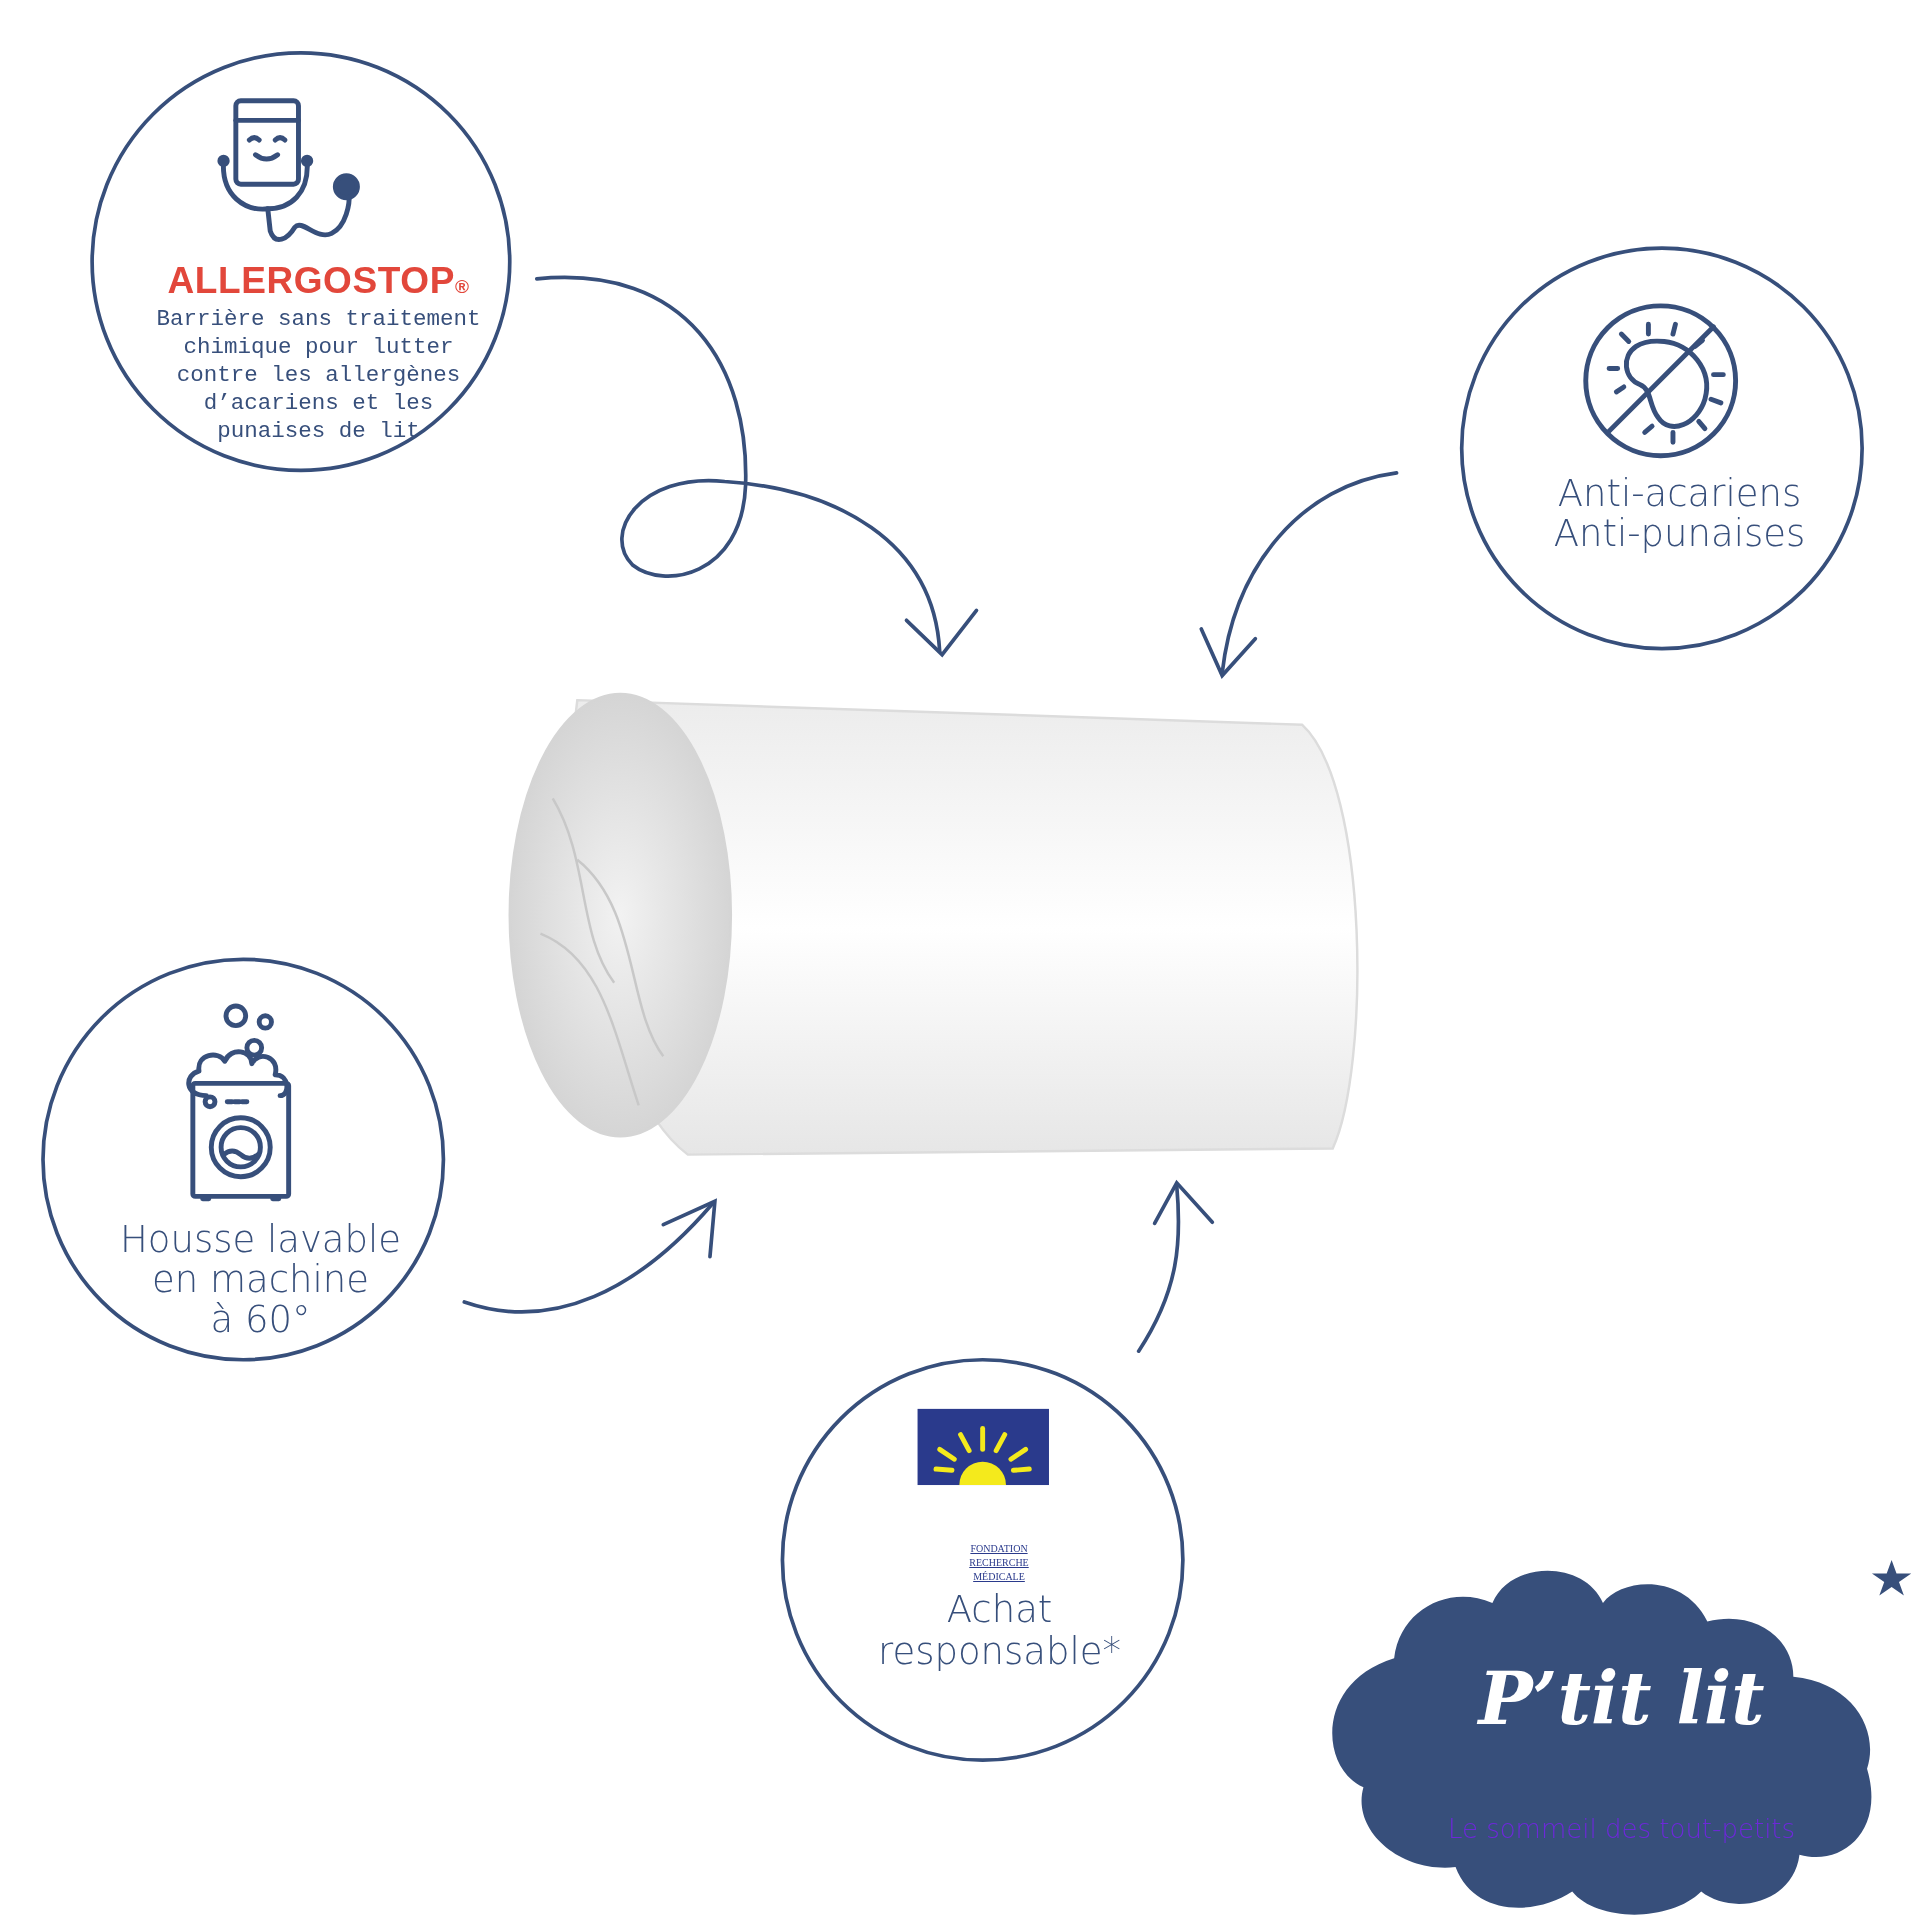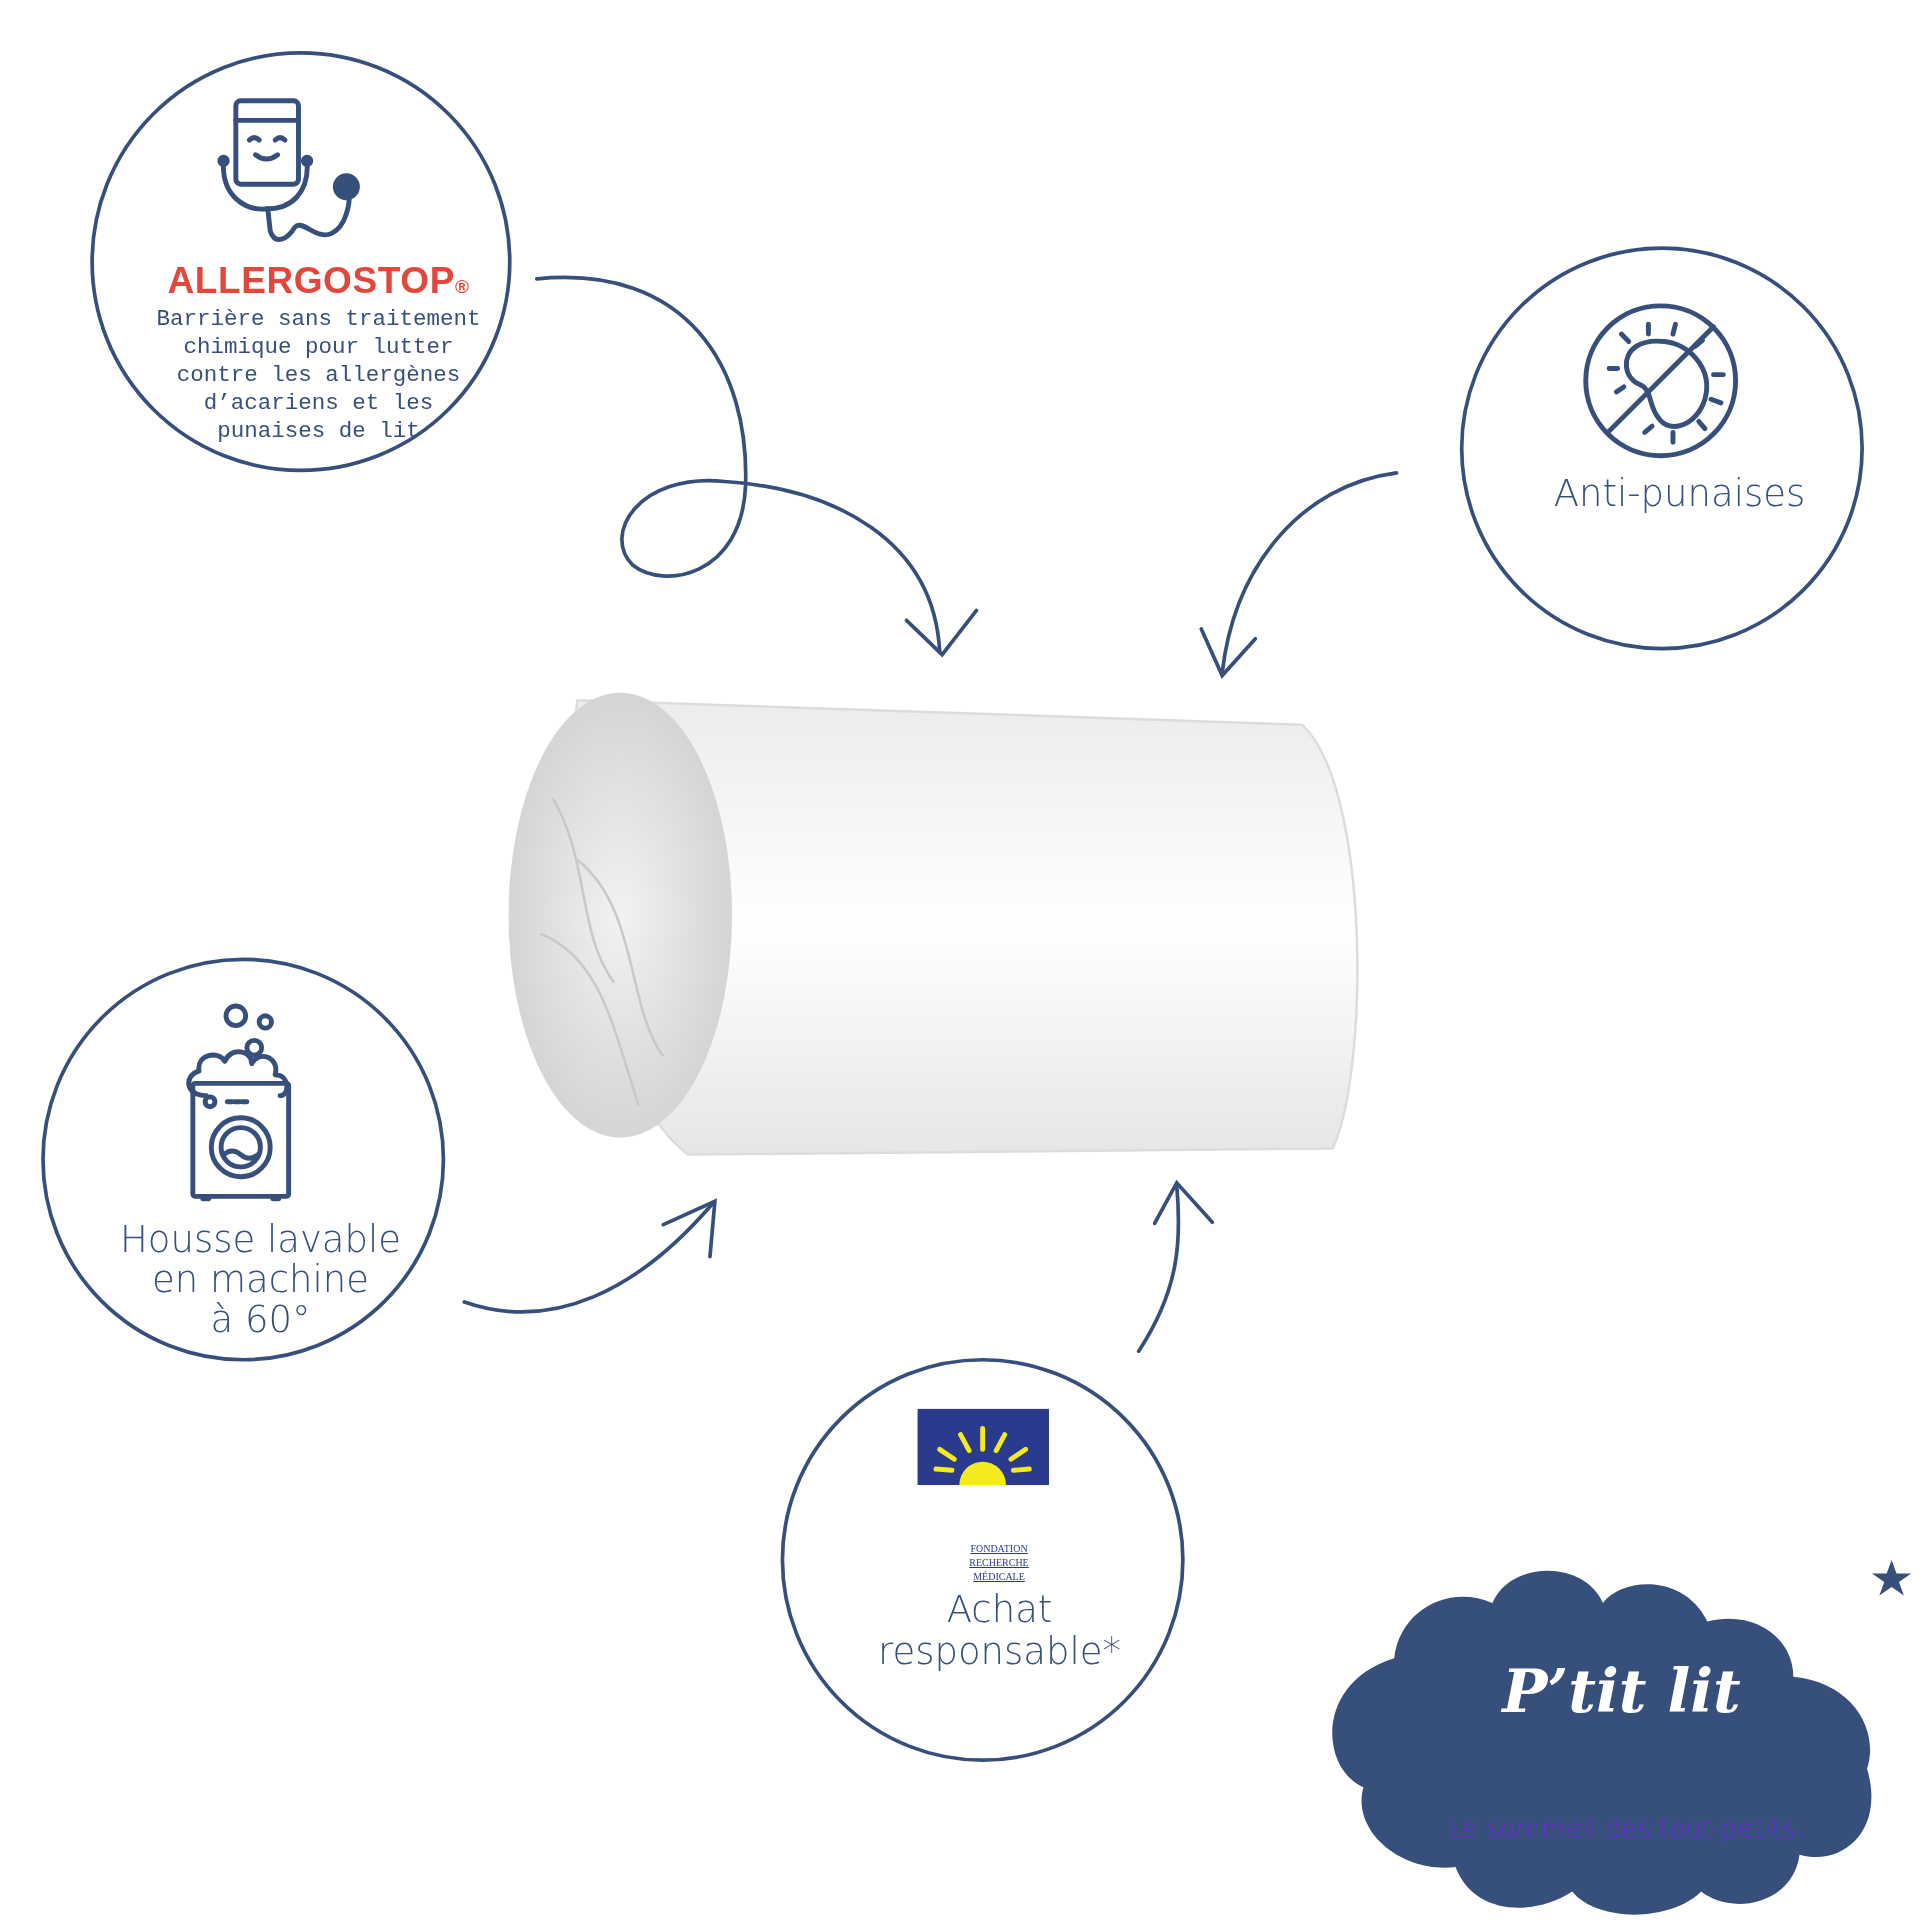--- a/index.html
+++ b/index.html
@@ -115,20 +115,21 @@
     <div>Barrière sans traitement</div>
         <div>chimique pour lutter</div>
         <div>contre les allergènes</div>
         <div>d’acariens et les</div>
         <div>punaises de lit</div>
   </div>
 </div>
 
 <div class="feat">
   <div class="txt" style="left:1470px;top:474px;width:385px;font-size:37px;line-height:40px;">
+    <div>Anti-acariens</div>
         <div>Anti-punaises</div>
   </div>
 </div>
 
 <div class="feat">
   <div class="txt" style="left:51px;top:1220px;width:385px;font-size:37px;line-height:40px;">
     <div>Housse lavable</div>
         <div>en machine</div>
         <div>à 60°</div>
   </div>
@@ -140,17 +141,17 @@
         <div>RECHERCHE</div>
         <div>MÉDICALE</div>
   </div>
   <div class="txt" style="left:790px;top:1589px;width:385px;font-size:37px;line-height:42px;">
     <div>Achat</div>
         <div>responsable*</div>
   </div>
 </div>
 
 <div class="feat">
-  <div class="txt" style="left:1380px;top:1656px;width:449px;font-size:60px;color:#ffffff;font-family:'DejaVu Serif',serif;font-style:italic;font-weight:bold;">P’tit lit</div>
+  <div class="txt" style="left:1380px;top:1656px;width:449px;font-size:72px;color:#ffffff;font-family:'DejaVu Serif',serif;font-style:italic;font-weight:bold;">P’tit lit</div>
   <div class="txt" style="left:1380px;top:1814px;width:449px;font-size:26px;color:#6d28d9;">Le sommeil des tout-petits</div>
 </div>
 </div>
 
 
 </body></html>

